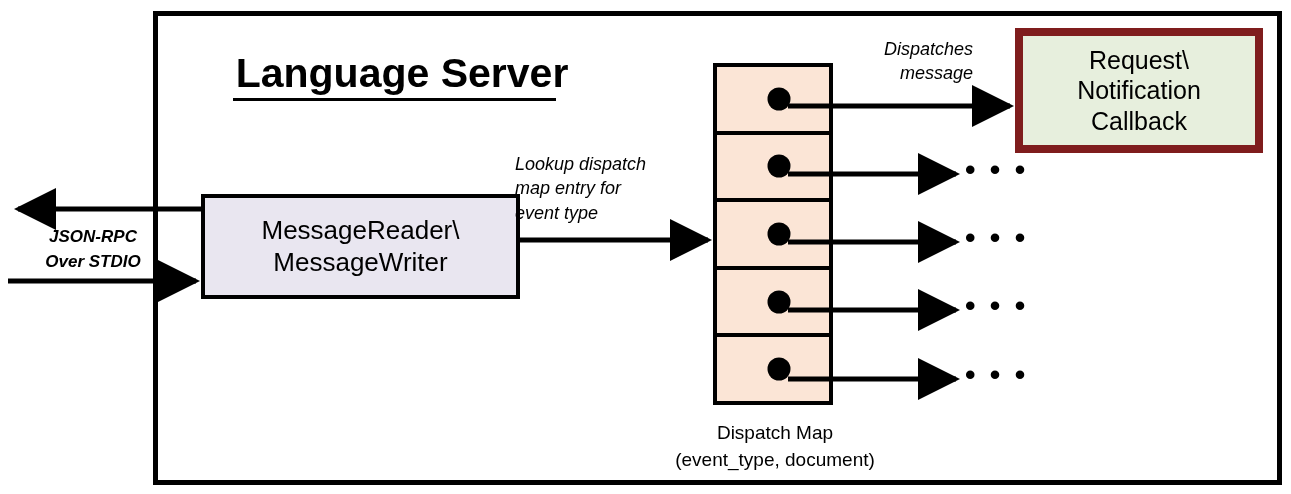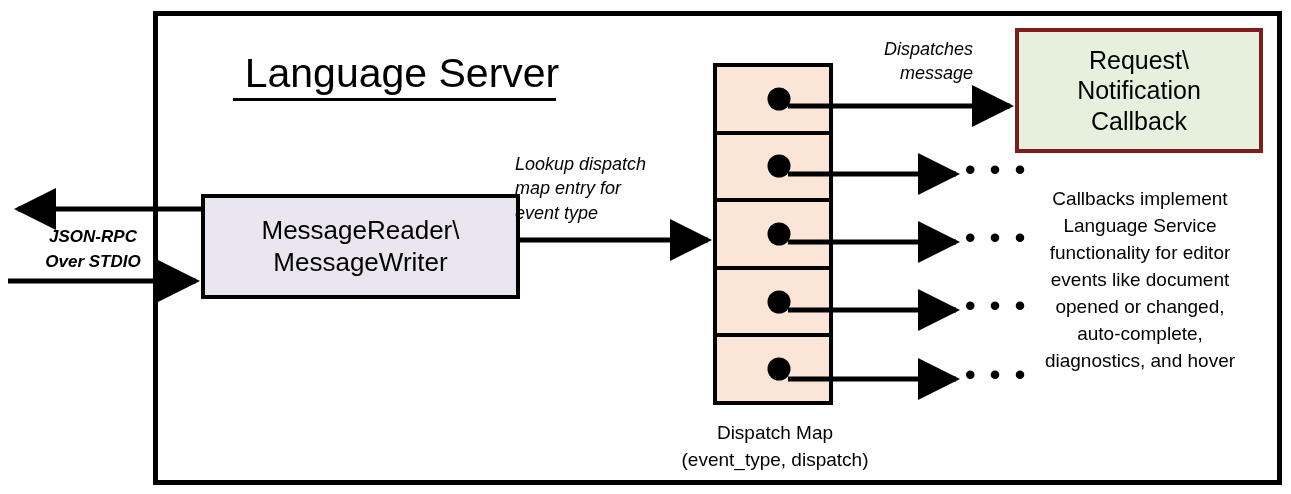--- a/index.html
+++ b/index.html
@@ -30,21 +30,21 @@
     box-sizing: border-box;
     background: transparent;
   }
 
   
   #title {
     left: 232px;
     top: 52px;
     width: 340px;
     font-size: 41px;
-    font-weight: 400;
+    font-weight: 700;
     line-height: 1.05;
     letter-spacing: 0px;
     text-align: center;
     white-space: nowrap;
   }
   #title-underline {
     left: 233px;
     top: 98px;
     width: 323px;
     height: 3px;
@@ -154,21 +154,21 @@
     text-align: center;
     white-space: pre-line;
   }
 
   
   #callback-box {
     left: 1015px;
     top: 28px;
     width: 248px;
     height: 125px;
-    border: 4px solid #7f1d1d;
+    border: 8px solid #7f1d1d;
     background: #E7EFDD;
     box-sizing: border-box;
     display: flex;
     align-items: center;
     justify-content: center;
   }
   #callback-label {
     font-size: 25px;
     line-height: 1.22;
     text-align: center;
@@ -240,34 +240,27 @@
         <span class="map-dot"></span>
       </div>
     <div class="map-cell">
         <span class="map-dot"></span>
       </div>
     <div class="map-cell">
         <span class="map-dot"></span>
       </div>
   </div>
   <div class="abs" id="dispatch-map-caption">Dispatch Map
-(event_type, dispatch)</div>
+(event_type, document)</div>
 
   <div class="abs" id="callback-box">
     <div id="callback-label">Request\
 Notification
 Callback</div>
   </div>
-  <div class="abs" id="callback-desc">Callbacks implement
-Language Service
-functionality for editor
-events like document
-opened or changed,
-auto-complete,
-diagnostics, and hover</div>
 
   <div class="ellipsis" style="left:965px; top:155px;">• • •</div>
   <div class="ellipsis" style="left:965px; top:223px;">• • •</div>
   <div class="ellipsis" style="left:965px; top:291px;">• • •</div>
   <div class="ellipsis" style="left:965px; top:360px;">• • •</div>
 
   <svg id="wires" viewBox="0 0 1291 494">
     <defs>
       <marker id="ah" markerWidth="9" markerHeight="9" refX="7.6" refY="4.5" orient="auto" markerUnits="strokeWidth">
         <path d="M0,0.3 L8.4,4.5 L0,8.7 z" fill="#000000"></path>

